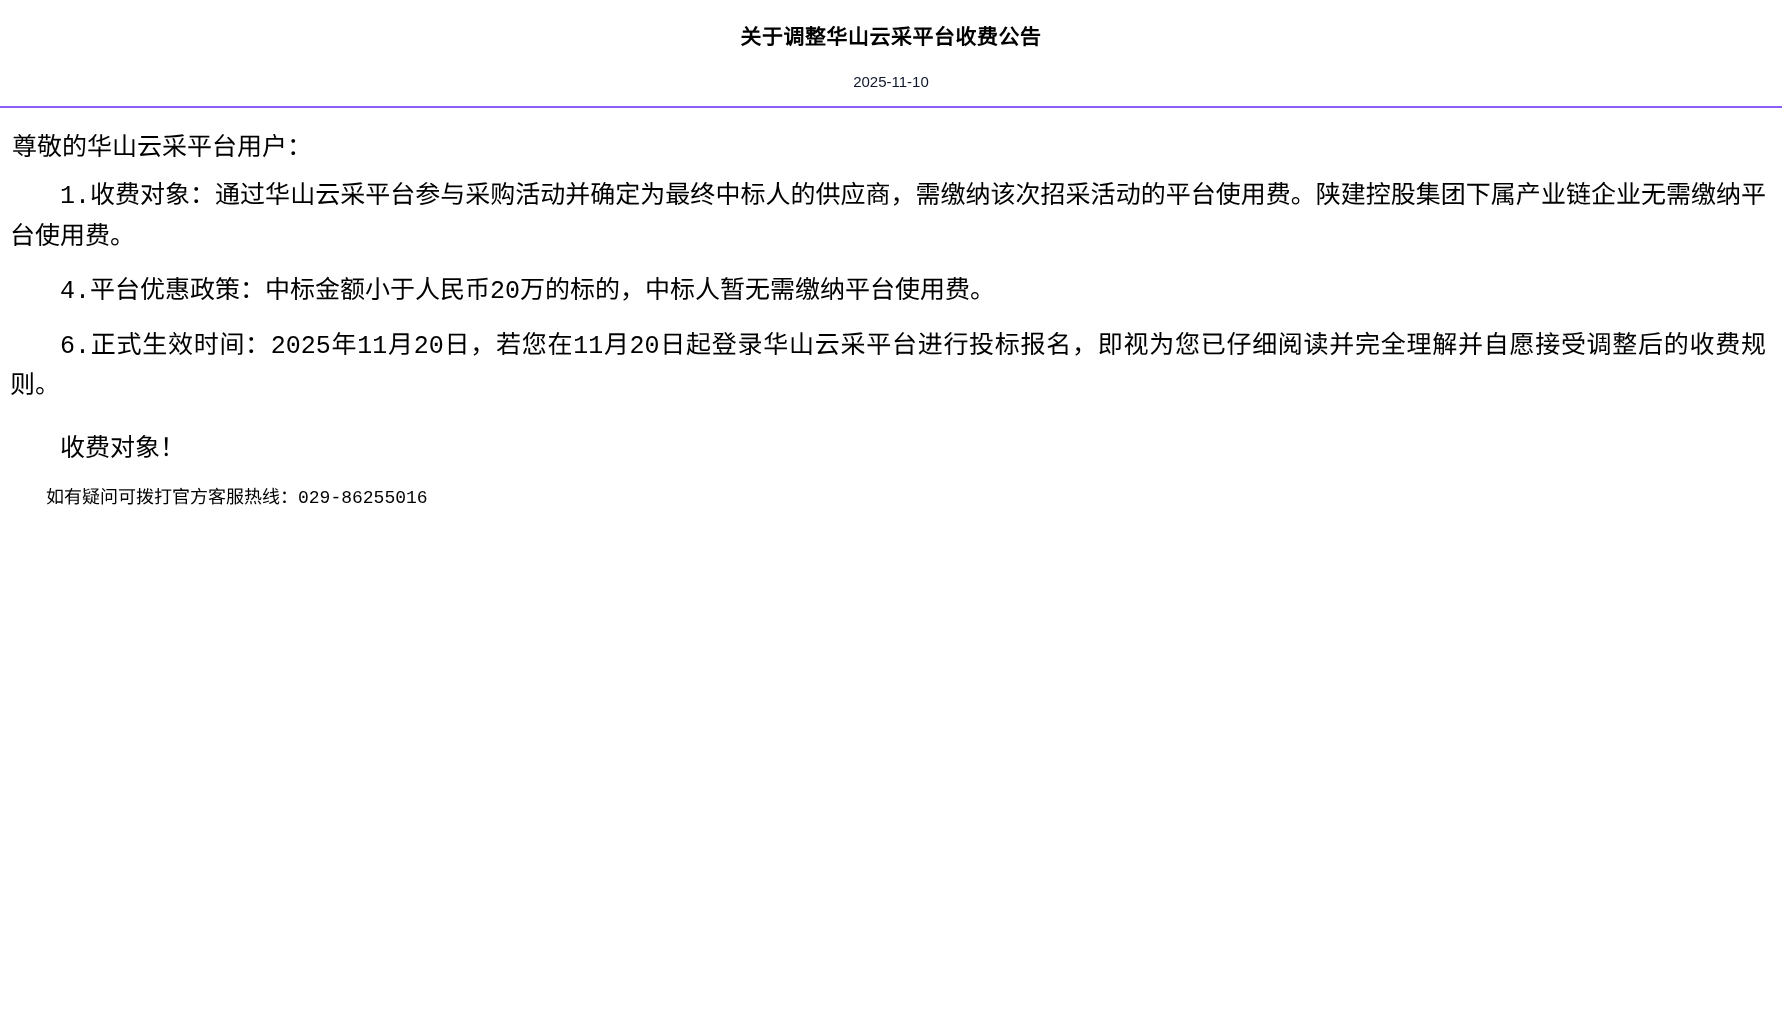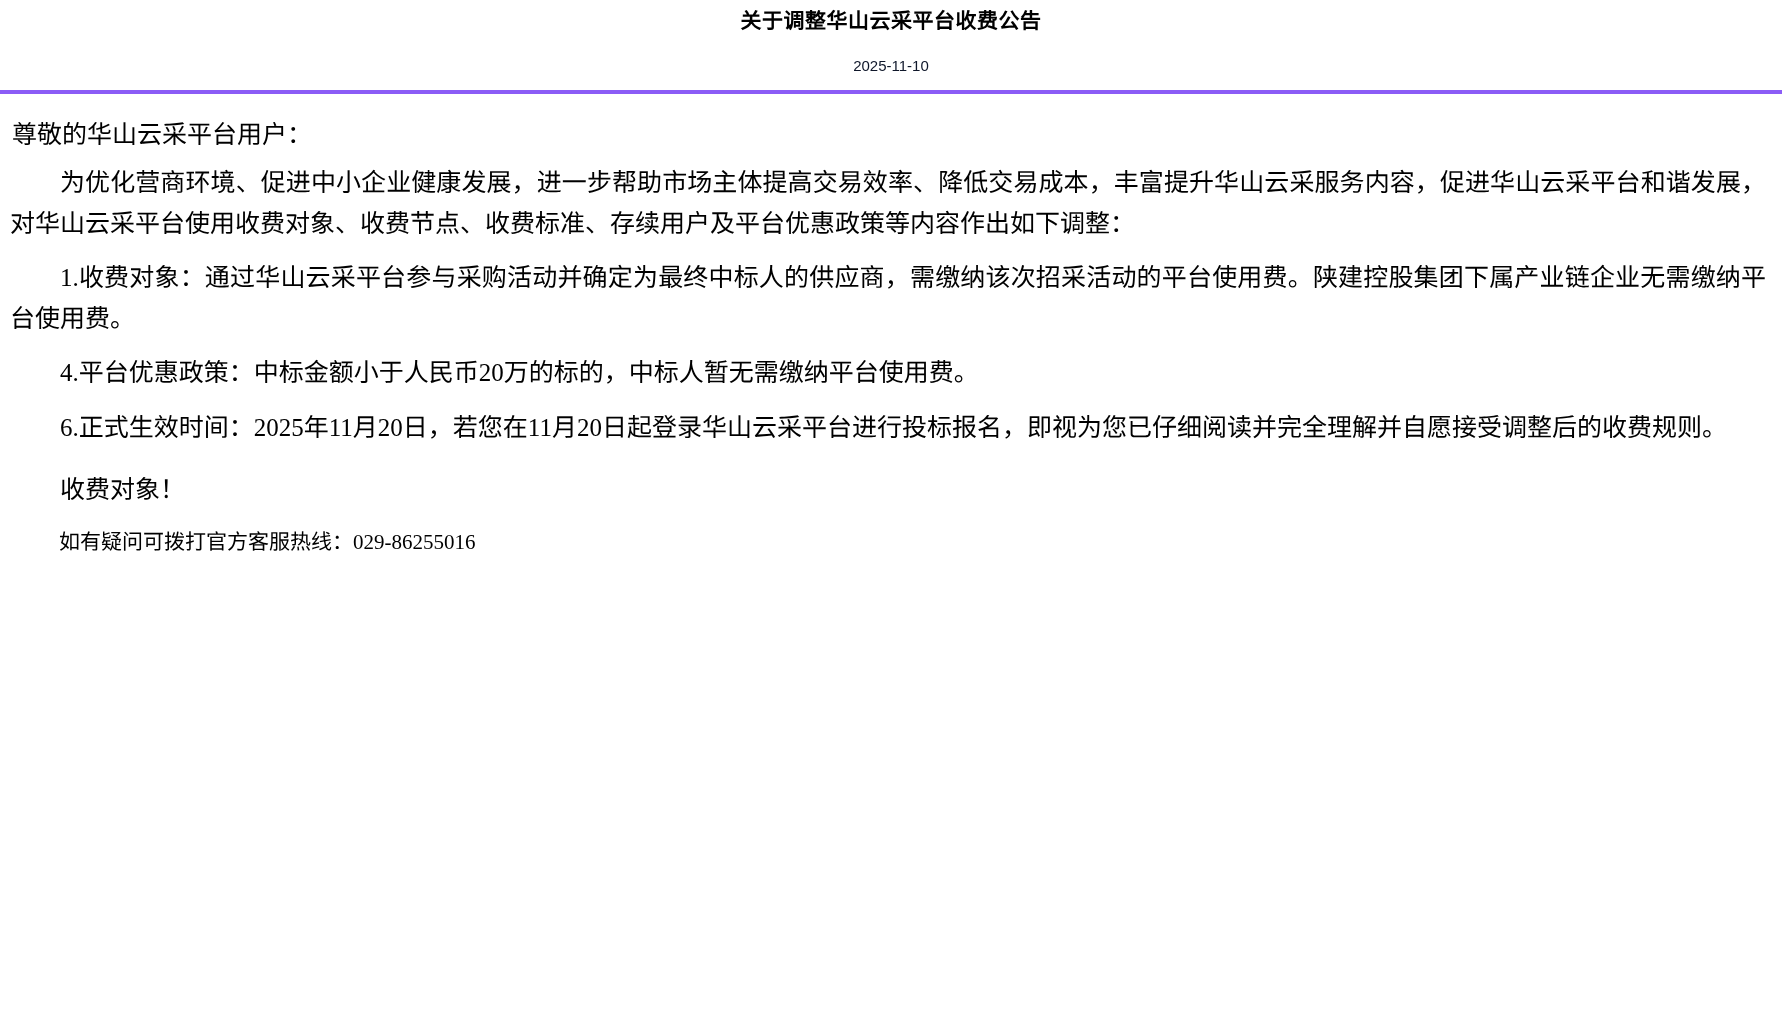--- a/index.html
+++ b/index.html
@@ -14,43 +14,44 @@
     font-family: "Liberation Serif", "DejaVu Serif", serif;
     color: #000000;
   }
   .page {
     width: 1782px;
     box-sizing: border-box;
   }
   .announcement-header {
     width: 100%;
     box-sizing: border-box;
-    padding-top: 6px;
+    padding-top: 22px;
     padding-bottom: 10px;
-    border-bottom: 4px solid #8b5cf6;
+    border-bottom: 2px solid #8b5cf6;
     text-align: center;
   }
   .announcement-title {
     font-family: "Liberation Sans", "DejaVu Sans", sans-serif;
     font-size: 21px;
     font-weight: bold;
     letter-spacing: 0.5px;
     color: #000000;
     line-height: 1.4;
   }
   .announcement-date {
     margin-top: 22px;
     margin-bottom: 6px;
     font-family: "Liberation Sans", "DejaVu Sans", sans-serif;
     font-size: 15px;
     color: #0f172a;
   }
   .announcement-body {
     box-sizing: border-box;
     padding: 22px 16px 40px 10px;
+    font-family: Liberation Mono, monospace;
   }
   .salutation {
     font-size: 25px;
     line-height: 1.55;
     margin: 0 0 8px 0;
     padding-left: 2px;
   }
   .para {
     font-size: 25px;
     line-height: 1.62;
@@ -62,41 +63,40 @@
   .para:last-child {
     margin-bottom: 0;
   }
   .closing {
     font-size: 25px;
     line-height: 1.62;
     margin: 22px 0 14px 0;
     text-indent: 2em;
   }
   .hotline {
-    font-size: 21px;
+    font-size: 18px;
     line-height: 1.62;
-    margin: 7px;
+    margin: 0;
     text-indent: 2em;
   }
 </style>
 </head>
 <body>
 
 <div class="page">
 
   <div class="announcement-header">
     <div class="announcement-title">关于调整华山云采平台收费公告</div>
     <div class="announcement-date">2025-11-10</div>
   </div>
 
   <div class="announcement-body">
 
     <p class="salutation">尊敬的华山云采平台用户：</p>
 
-    <p class="para">为优化营商环境、促进中小企业健康发展，进一步帮助市场主体提高交易效率、降低交易成本，丰富提升华山云采服务内容，促进华山云采平台和谐发展，对华山云采平台使用收费对象、收费节点、收费标准、存续用户及平台优惠政策等内容作出如下调整：</p>
 
     <p class="para">1.收费对象：通过华山云采平台参与采购活动并确定为最终中标人的供应商，需缴纳该次招采活动的平台使用费。陕建控股集团下属产业链企业无需缴纳平台使用费。</p>
 
 
 
     <p class="para">4.平台优惠政策：中标金额小于人民币20万的标的，中标人暂无需缴纳平台使用费。</p>
 
 
     <p class="para">6.正式生效时间：2025年11月20日，若您在11月20日起登录华山云采平台进行投标报名，即视为您已仔细阅读并完全理解并自愿接受调整后的收费规则。</p>
 

